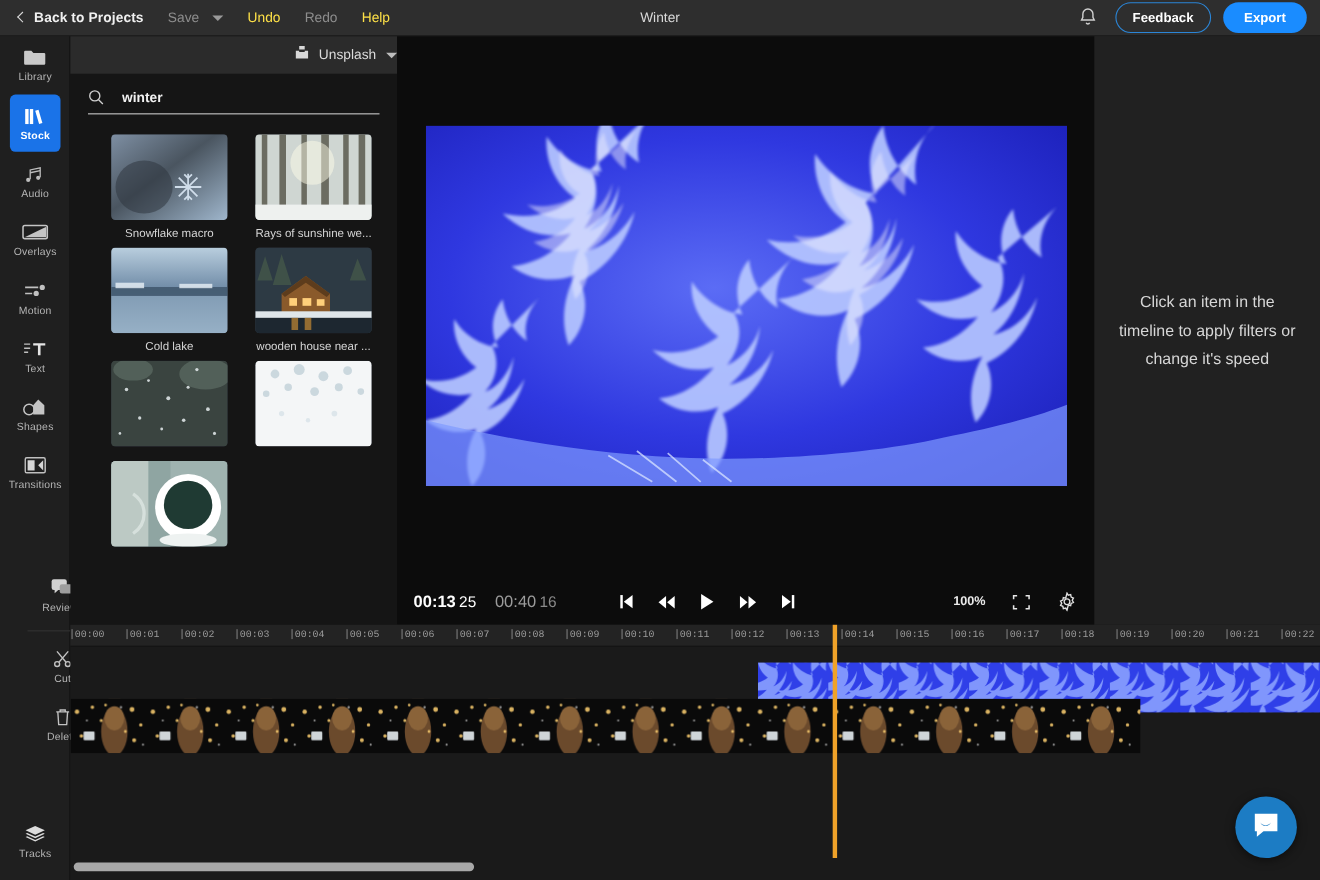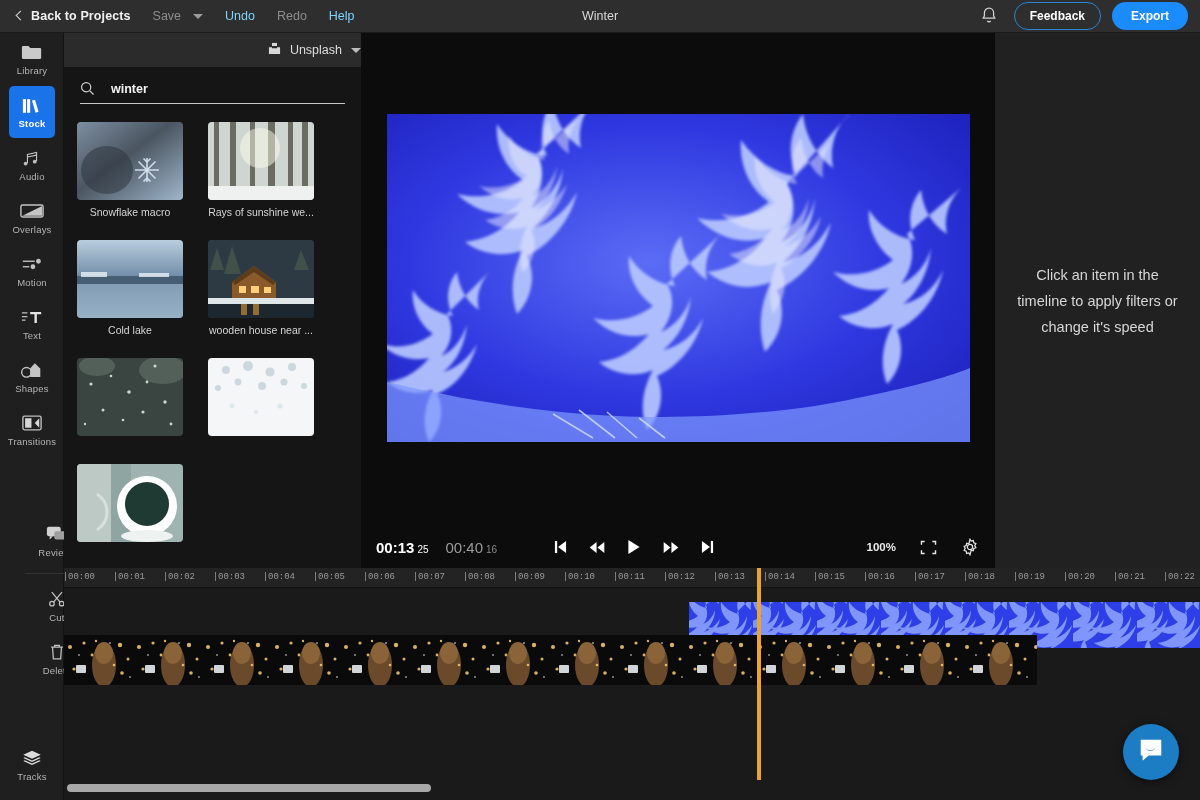--- a/index.html
+++ b/index.html
@@ -23,21 +23,21 @@
   .chev-left { width: 10px; height: 10px; margin-right: 7px; position: relative; }
   .chev-left::before {
     content: ""; position: absolute; left: 3px; top: 1px;
     width: 6px; height: 6px; border-left: 1.6px solid #d9d9d9; border-bottom: 1.6px solid #d9d9d9;
     transform: rotate(45deg);
   }
   .back-label { font-size: 12.5px; font-weight: bold; color: #f0f0f0; letter-spacing: .1px; }
   .menu-item {
     font-size: 12.5px; color: #8d8d8d; margin-left: 22px; cursor: pointer; white-space: nowrap;
   }
-  .menu-item.active { color: #7dd3fc; }
+  .menu-item.active { color: #fde047; }
   .save-caret {
     width: 0; height: 0; margin-left: 12px;
     border-left: 5px solid transparent; border-right: 5px solid transparent;
     border-top: 5px solid #9a9a9a; cursor: pointer;
   }
   .proj-title {
     position: absolute; left: 0; right: 0; text-align: center;
     font-size: 12.5px; color: #d8d8d8; pointer-events: none;
   }
   .top-right { margin-left: auto; display: flex; align-items: center; margin-right: 12px; }
@@ -86,22 +86,22 @@
   .search-row {
     margin: 14px 16px 0 16px; display: flex; align-items: center;
     border-bottom: 1px solid #c9c9c9; padding-bottom: 7px;
   }
   .search-row .sq { margin-right: 16px; display: flex; }
   .search-row input {
     background: transparent; border: none; outline: none;
     color: #f2f2f2; font-size: 12.5px; font-family: inherit; width: 100%; font-weight: bold;
   }
   .thumb-grid {
-    margin: 18px 16px 0 8px; display: flex; flex-wrap: wrap;
-    column-gap: 15px; row-gap: 0; gap: 15px;
+    margin: 18px 16px 0 32px; display: flex; flex-wrap: wrap;
+    column-gap: 15px; row-gap: 0;
   }
   .thumb-cell { width: 116px; margin-bottom: 7px; }
   .thumb-img {
     width: 106px; height: 78px; border-radius: 4px; margin: 0 auto; overflow: hidden;
     position: relative; cursor: pointer; background:#2a2f36;
   }
   .thumb-cap {
     font-size: 10.5px; color: #d4d4d4; text-align: center; margin-top: 6px;
     white-space: nowrap; overflow: hidden; text-overflow: ellipsis;
   }
@@ -119,21 +119,21 @@
   }
   .video-frame {
     position: absolute; left: 26px; top: 81px; width: 583px; height: 328px;
     overflow: hidden;
   }
   .player-bar {
     position: absolute; left: 0; bottom: 0; width: 634px; height: 42px;
     display: flex; align-items: center;
   }
   .tc { font-size: 15px; font-weight: bold; color: #ffffff; margin-left: 15px; }
-  .tc .frames { font-size: 10px; font-weight: normal; margin-left: 3px; }
+  .tc .frames { font-size: 14px; font-weight: normal; margin-left: 3px; }
   .tc.total { color: #9b9b9b; margin-left: 17px; font-weight: normal; }
   .tc.total .frames { color: #8a8a8a; }
   .transport { display: flex; align-items: center; gap: 22px; margin-left: 57px; }
   .tbtn { cursor: pointer; display: flex; align-items: center; justify-content: center; }
   .right-ctl { margin-left: auto; display: flex; align-items: center; margin-right: 16px; gap: 24px; }
   .zoom-pct { font-size: 11.5px; font-weight: bold; color: #eaeaea; cursor: pointer; }
 
   
   .right-panel {
     position: absolute; left: 995px; top: 33px; width: 205px; height: 535px;

